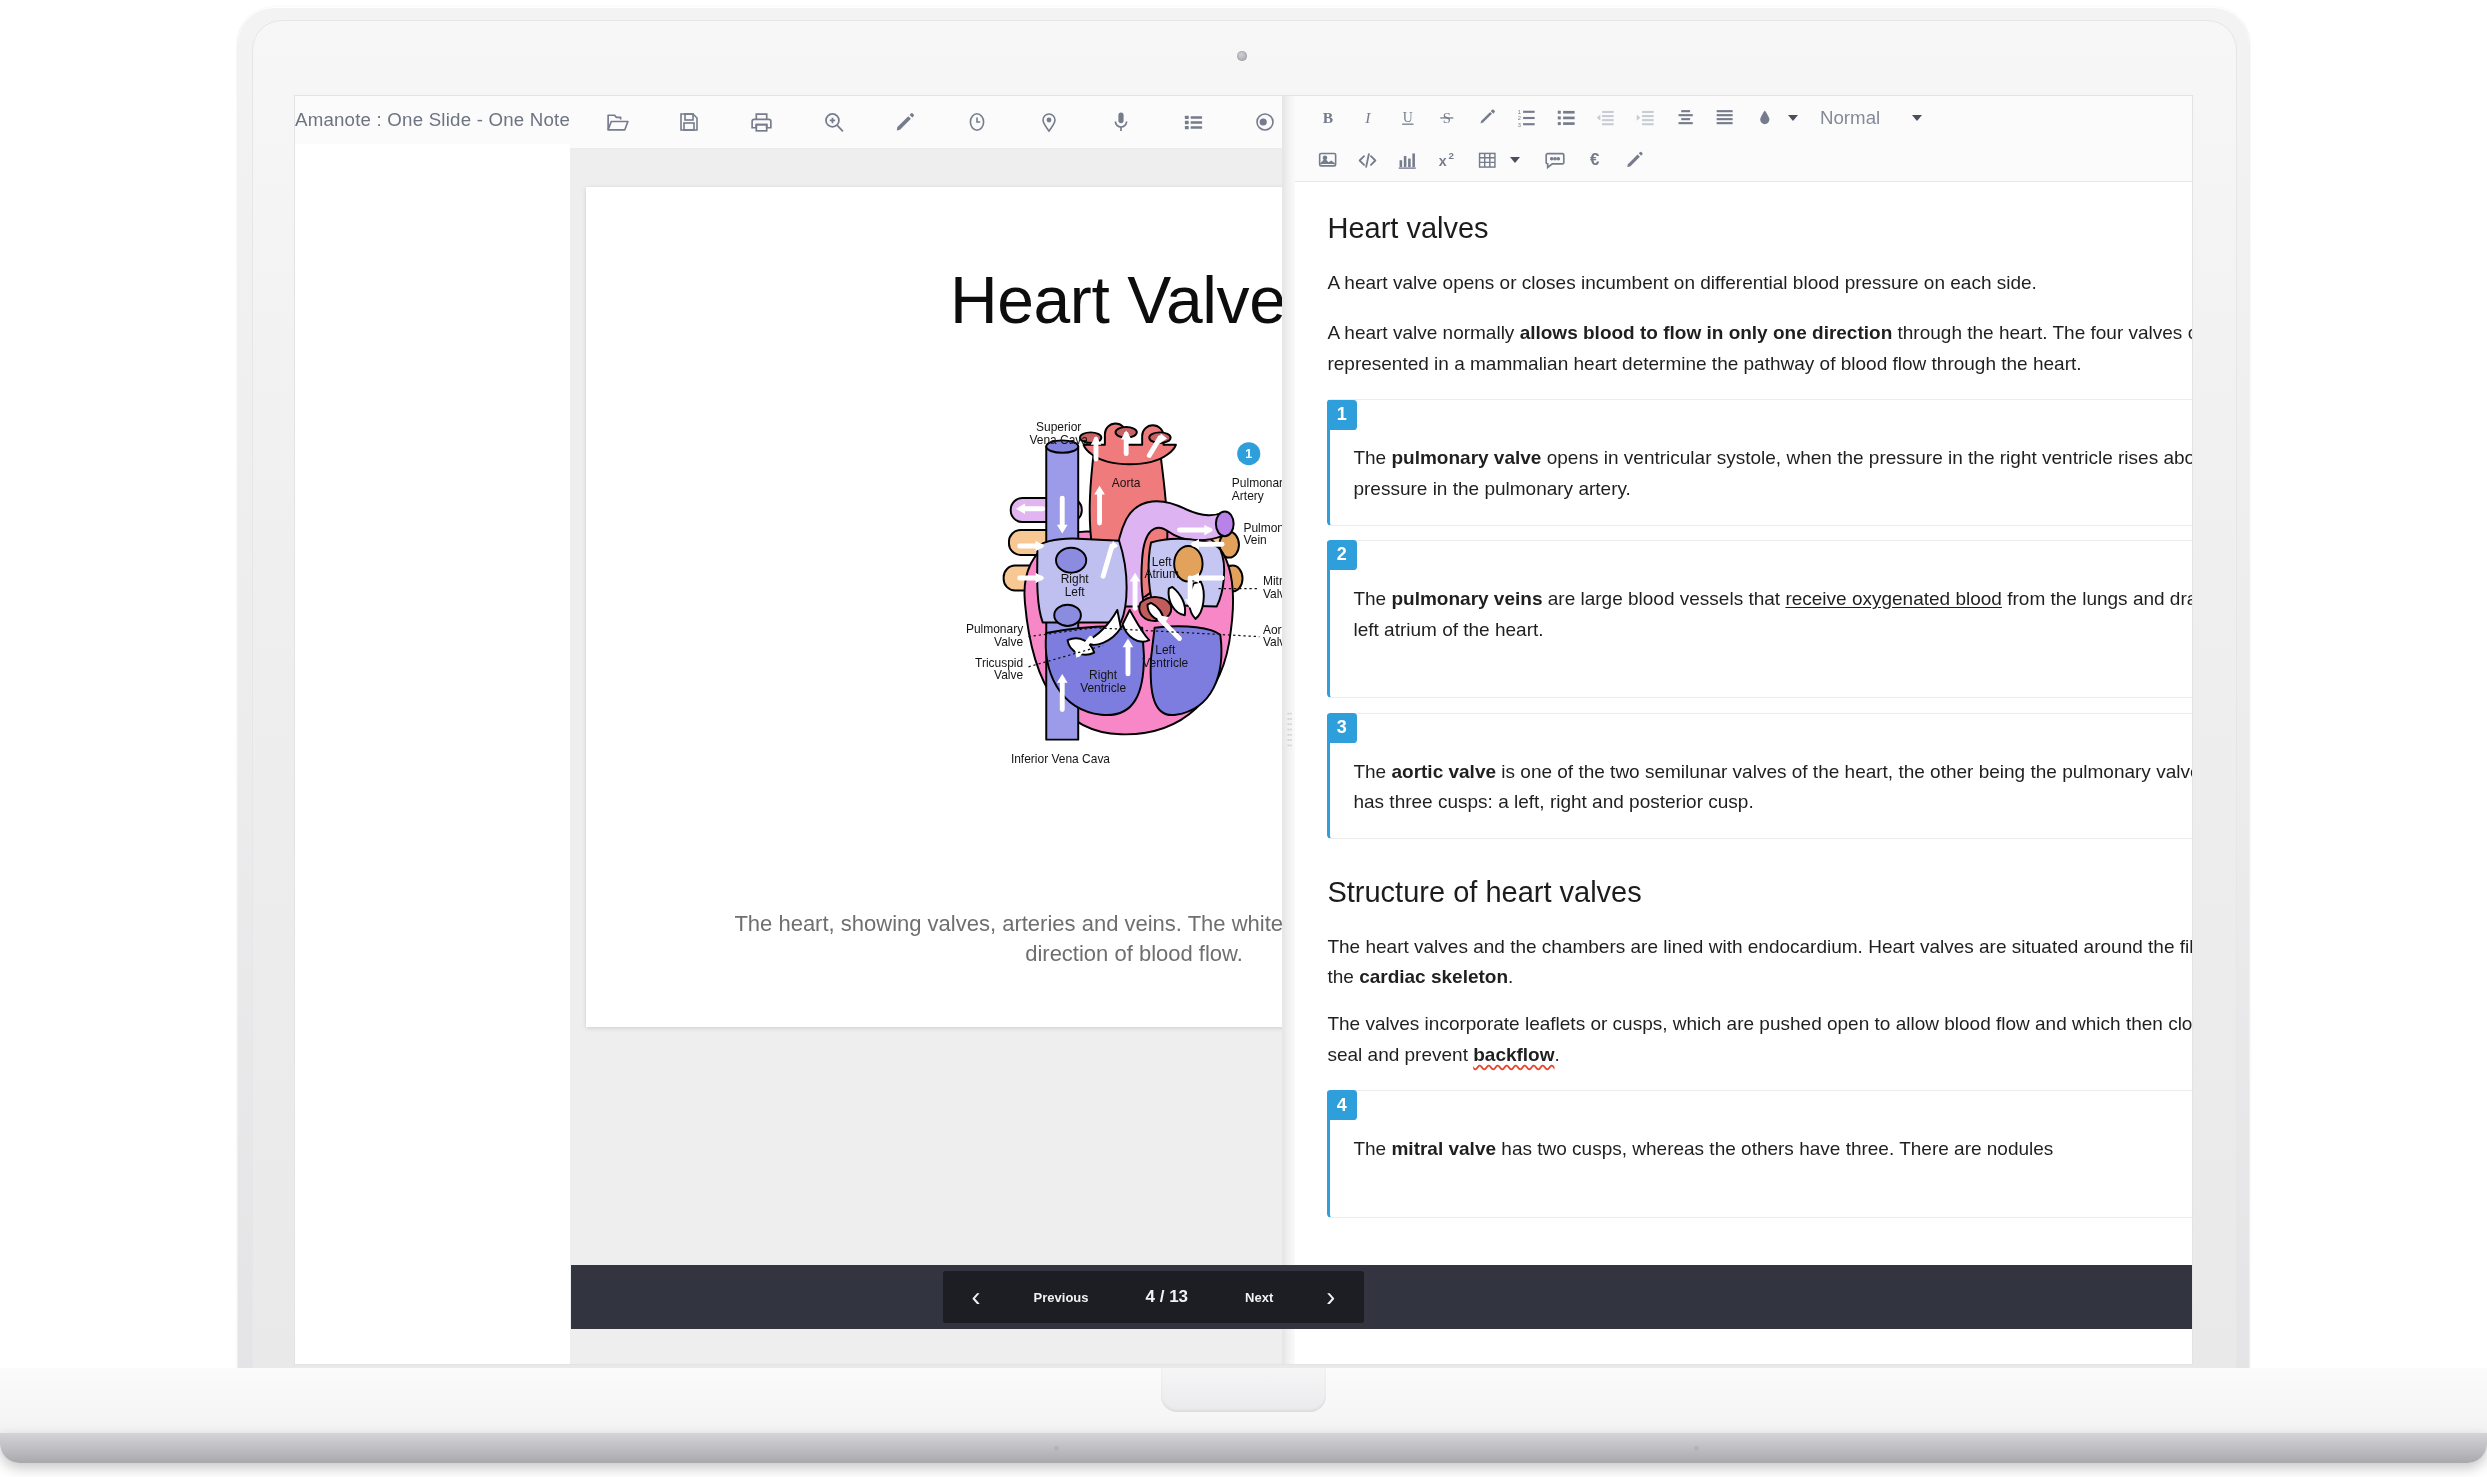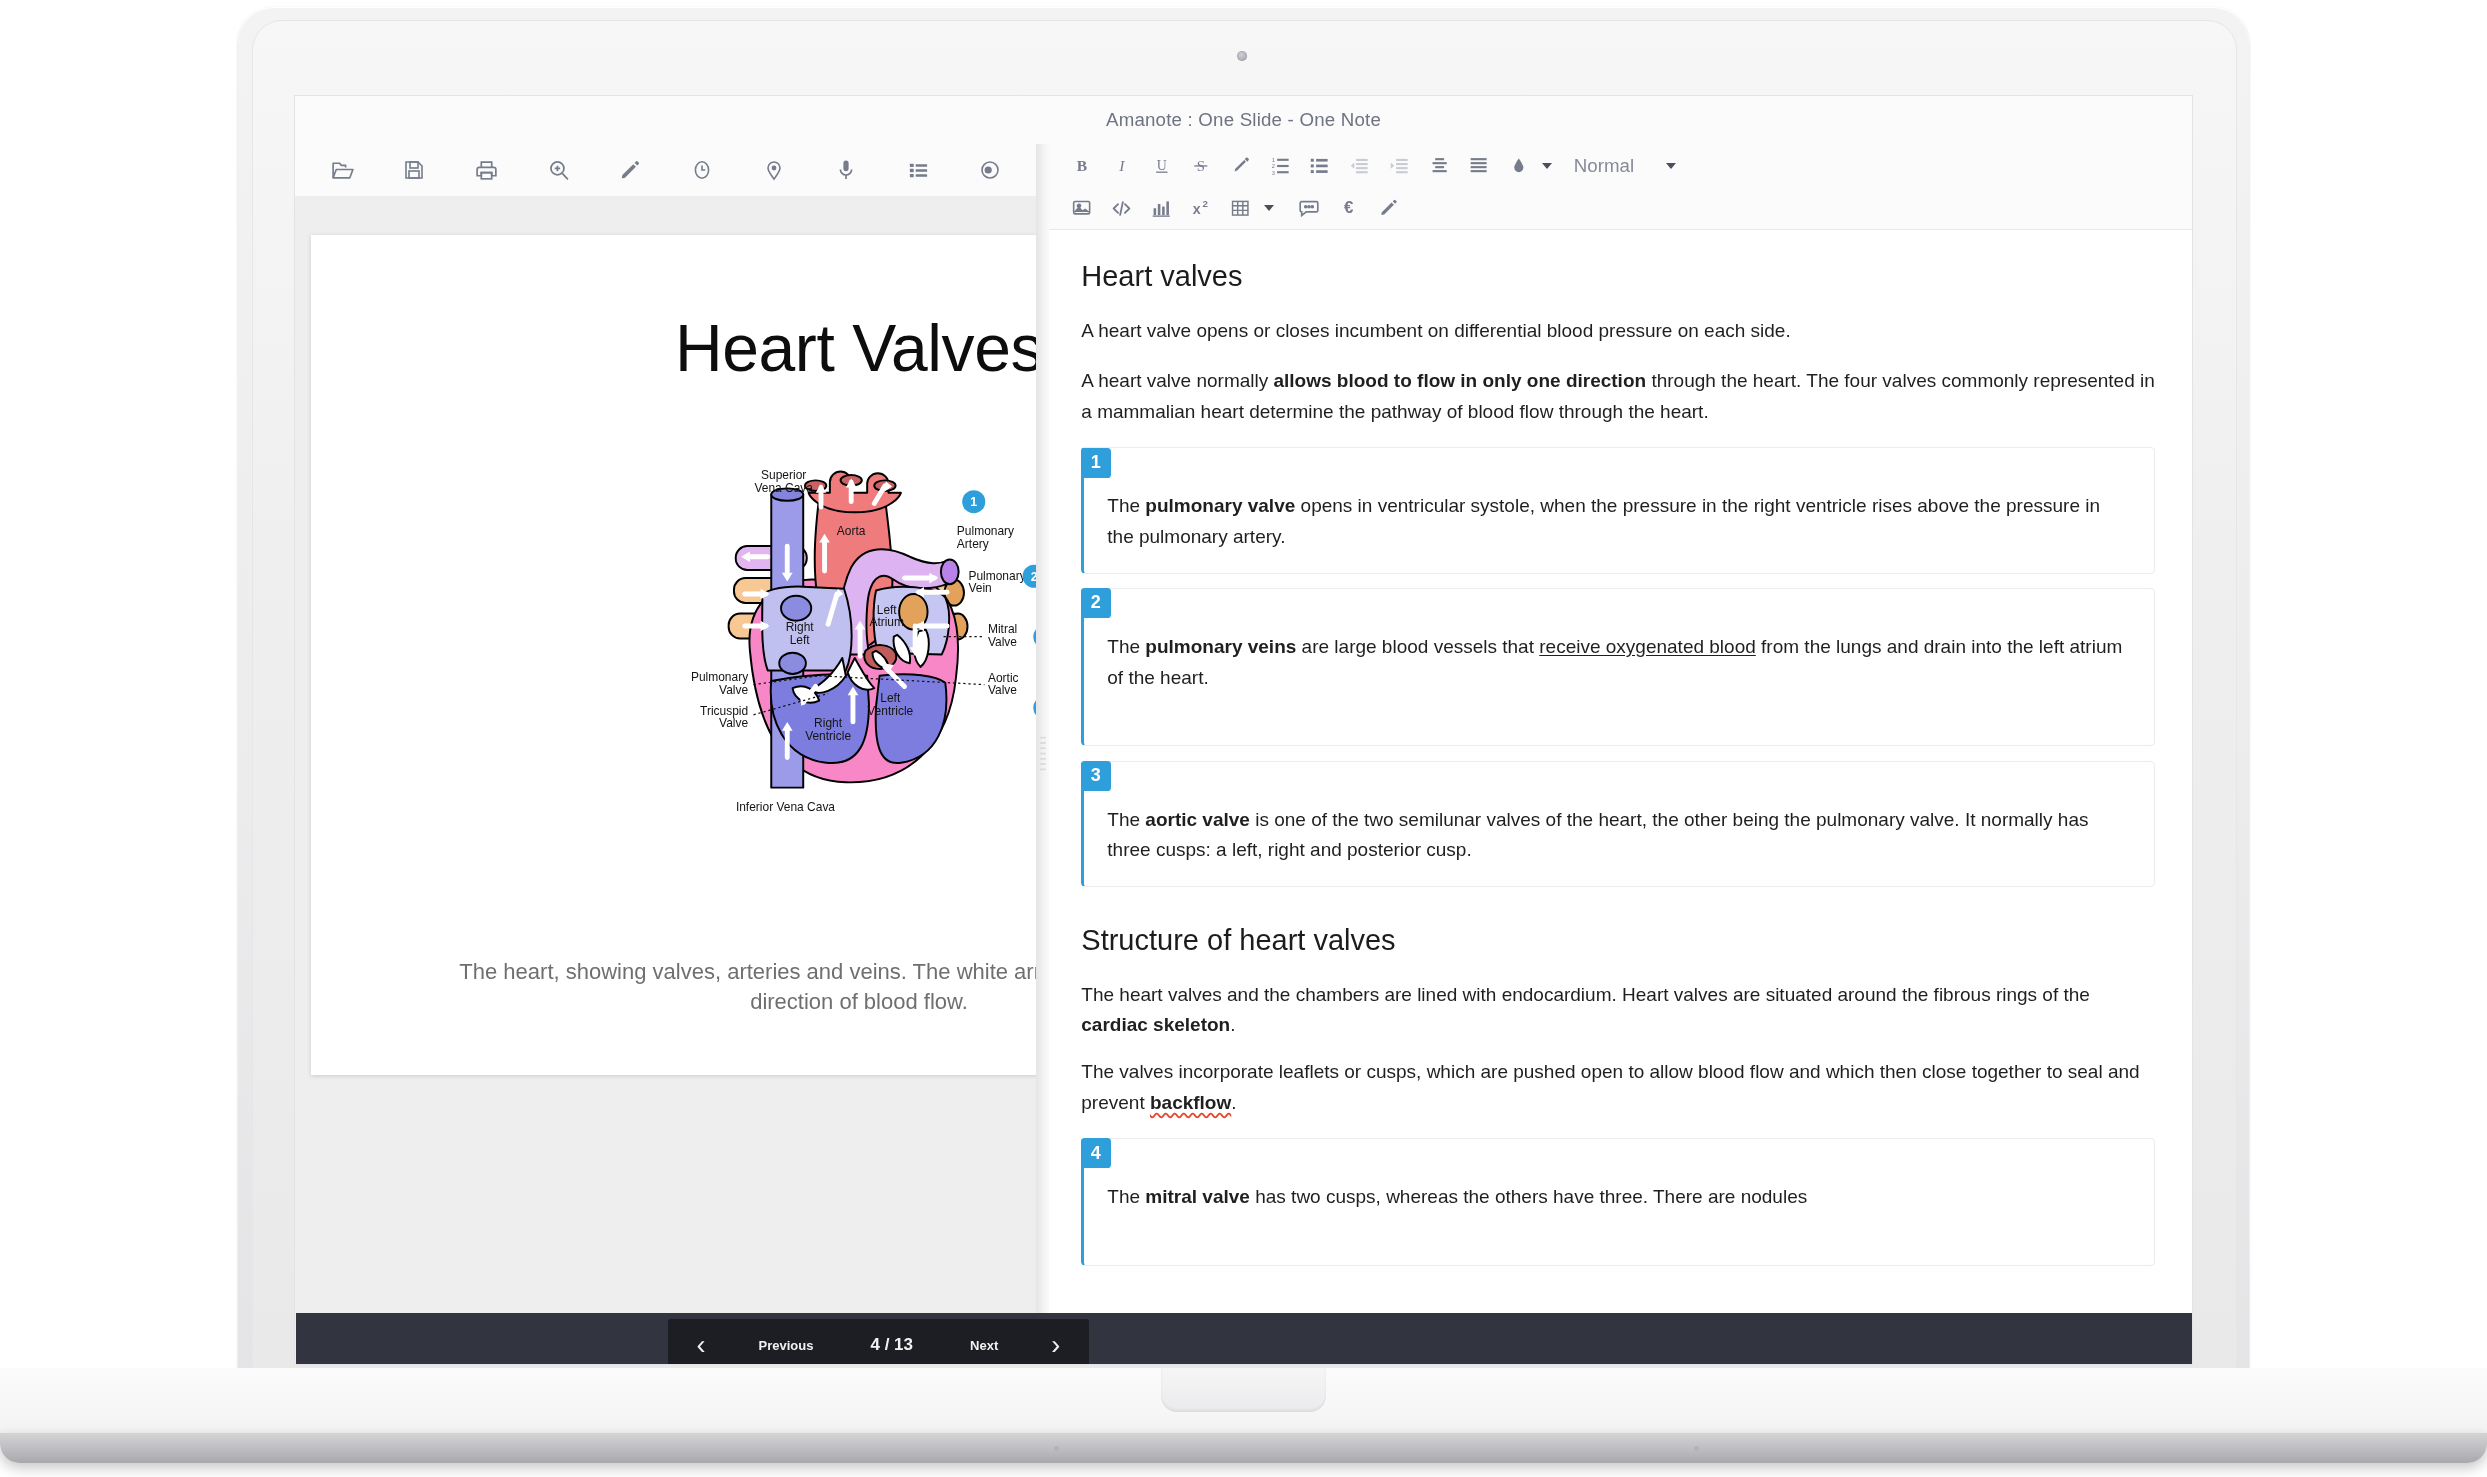--- a/index.html
+++ b/index.html
@@ -72,21 +72,21 @@
 
   
   .app {
     position: absolute;
     left: 294px; top: 95px;
     width: 1899px; height: 1270px;
     background: #ffffff;
     border: 0.9px solid #e3e3e5;
     overflow: hidden;
     display: flex;
-    flex-direction: column;
+    flex-direction: row;
   }
 
   .titlebar {
     height: 48px;
     background: #fbfbfc;
     display: flex;
     align-items: center;
     justify-content: center;
     flex: 0 0 auto;
   }

